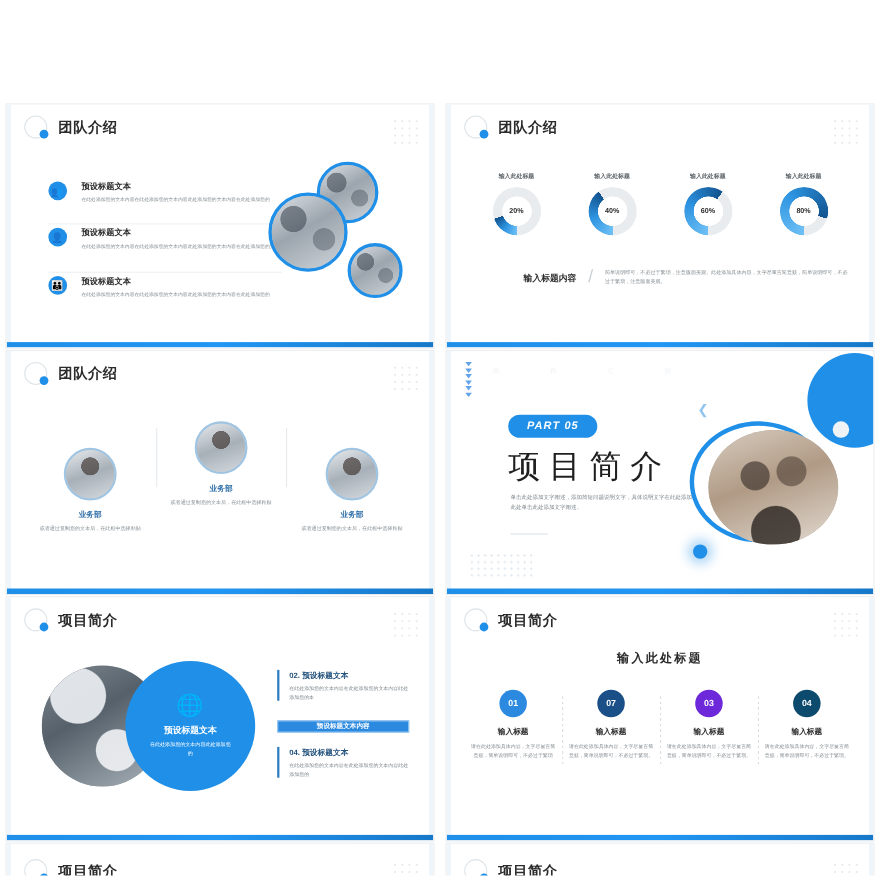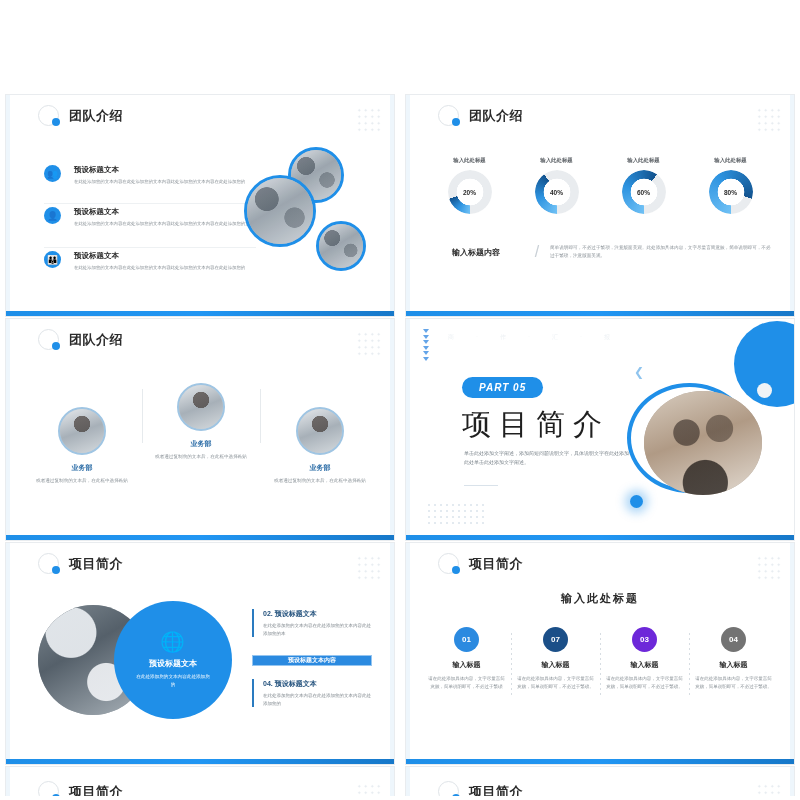--- a/index.html
+++ b/index.html
@@ -30,21 +30,21 @@
   .slide.h223 { height: 223px; }
   .slide-inner { position: absolute; inset: 0; overflow: hidden; background: #fff; }
   .bottombar {
     position: absolute; left: 0; right: 0; bottom: 0; height: 5px;
     background: linear-gradient(90deg,#1f8fe8 0%, #2196f3 50%, #1778c9 100%);
   }
   .edge-l { position:absolute; left:0; top:0; bottom:0; width:4px; background:#eef6fc; }
   .edge-r { position:absolute; right:0; top:0; bottom:0; width:4px; background:#eef6fc; }
 
   
-  .hdr { position: absolute; left: 32px; top: 10px; display: flex; align-items: center; }
+  .hdr { position: absolute; left: 16px; top: 10px; display: flex; align-items: center; }
   .hdr-mark { position: relative; width: 21px; height: 21px; flex: 0 0 21px; }
   .hdr-mark .ring {
     position: absolute; inset: 0; border-radius: 50%;
     border: 1.4px solid #dfe4e8;
   }
   .hdr-mark .dot {
     position: absolute; right: -1px; bottom: 0px;
     width: 8px; height: 8px; border-radius: 50%; background: #1f8fe8;
   }
   .hdr-title {
@@ -108,21 +108,21 @@
   .dn-ring .arc {
     position: absolute; inset: 0; border-radius: 50%;
     -webkit-mask: radial-gradient(circle, transparent 0 13.2px, #000 13.6px);
             mask: radial-gradient(circle, transparent 0 13.2px, #000 13.6px);
   }
   .dn-val {
     position: absolute; inset: 0; display: flex; align-items: center; justify-content: center;
     font-size: 6.5px; font-weight: 700; color: #2a2a2a;
   }
   .dn-foot { position: absolute; left: 22px; right: 22px; top: 148px; display: flex; align-items: center; }
-  .dn-foot-t { font-size: 8px; color: #2c2c2c; font-weight: 700; width: 96px; text-align:center; }
+  .dn-foot-t { font-size: 8px; color: #2c2c2c; font-weight: 700; width: 96px; text-align:right; }
   .dn-slash { width: 26px; text-align: center; color: #c9d0d6; font-size: 16px; }
   .dn-foot-p { font-size: 4.6px; color: #858d93; line-height: 1.75; flex: 1; }
 
   
   .mem { position: absolute; width: 104px; text-align: center; }
   .mem-av {
     width: 48px; height: 48px; border-radius: 50%; margin: 0 auto 8px auto;
     border: 2px solid #9fc5e3; overflow: hidden; position: relative;
     background: #c3ccd4;
   }
@@ -529,21 +529,21 @@
                 <div class="h-num" style="background: rgb(27, 79, 136);">07</div>
                 <div class="h-h">输入标题</div>
                 <div class="h-p">请在此处添加具体内容，文字尽量言简意赅，简单说明即可，不必过于繁琐。</div>
               </div>
               <div class="h-col">
                 <div class="h-num" style="background: #6d28d9;">03</div>
                 <div class="h-h">输入标题</div>
                 <div class="h-p">请在此处添加具体内容，文字尽量言简意赅，简单说明即可，不必过于繁琐。</div>
               </div>
               <div class="h-col">
-                <div class="h-num" style="background: #737373;">04</div>
+                <div class="h-num" style="background: #0c4a6e;">04</div>
                 <div class="h-h">输入标题</div>
                 <div class="h-p">请在此处添加具体内容，文字尽量言简意赅，简单说明即可，不必过于繁琐。</div>
               </div>
             </div>
 
           <div class="bottombar"></div>
         </div>
       </div>
     </div>
   </div>

